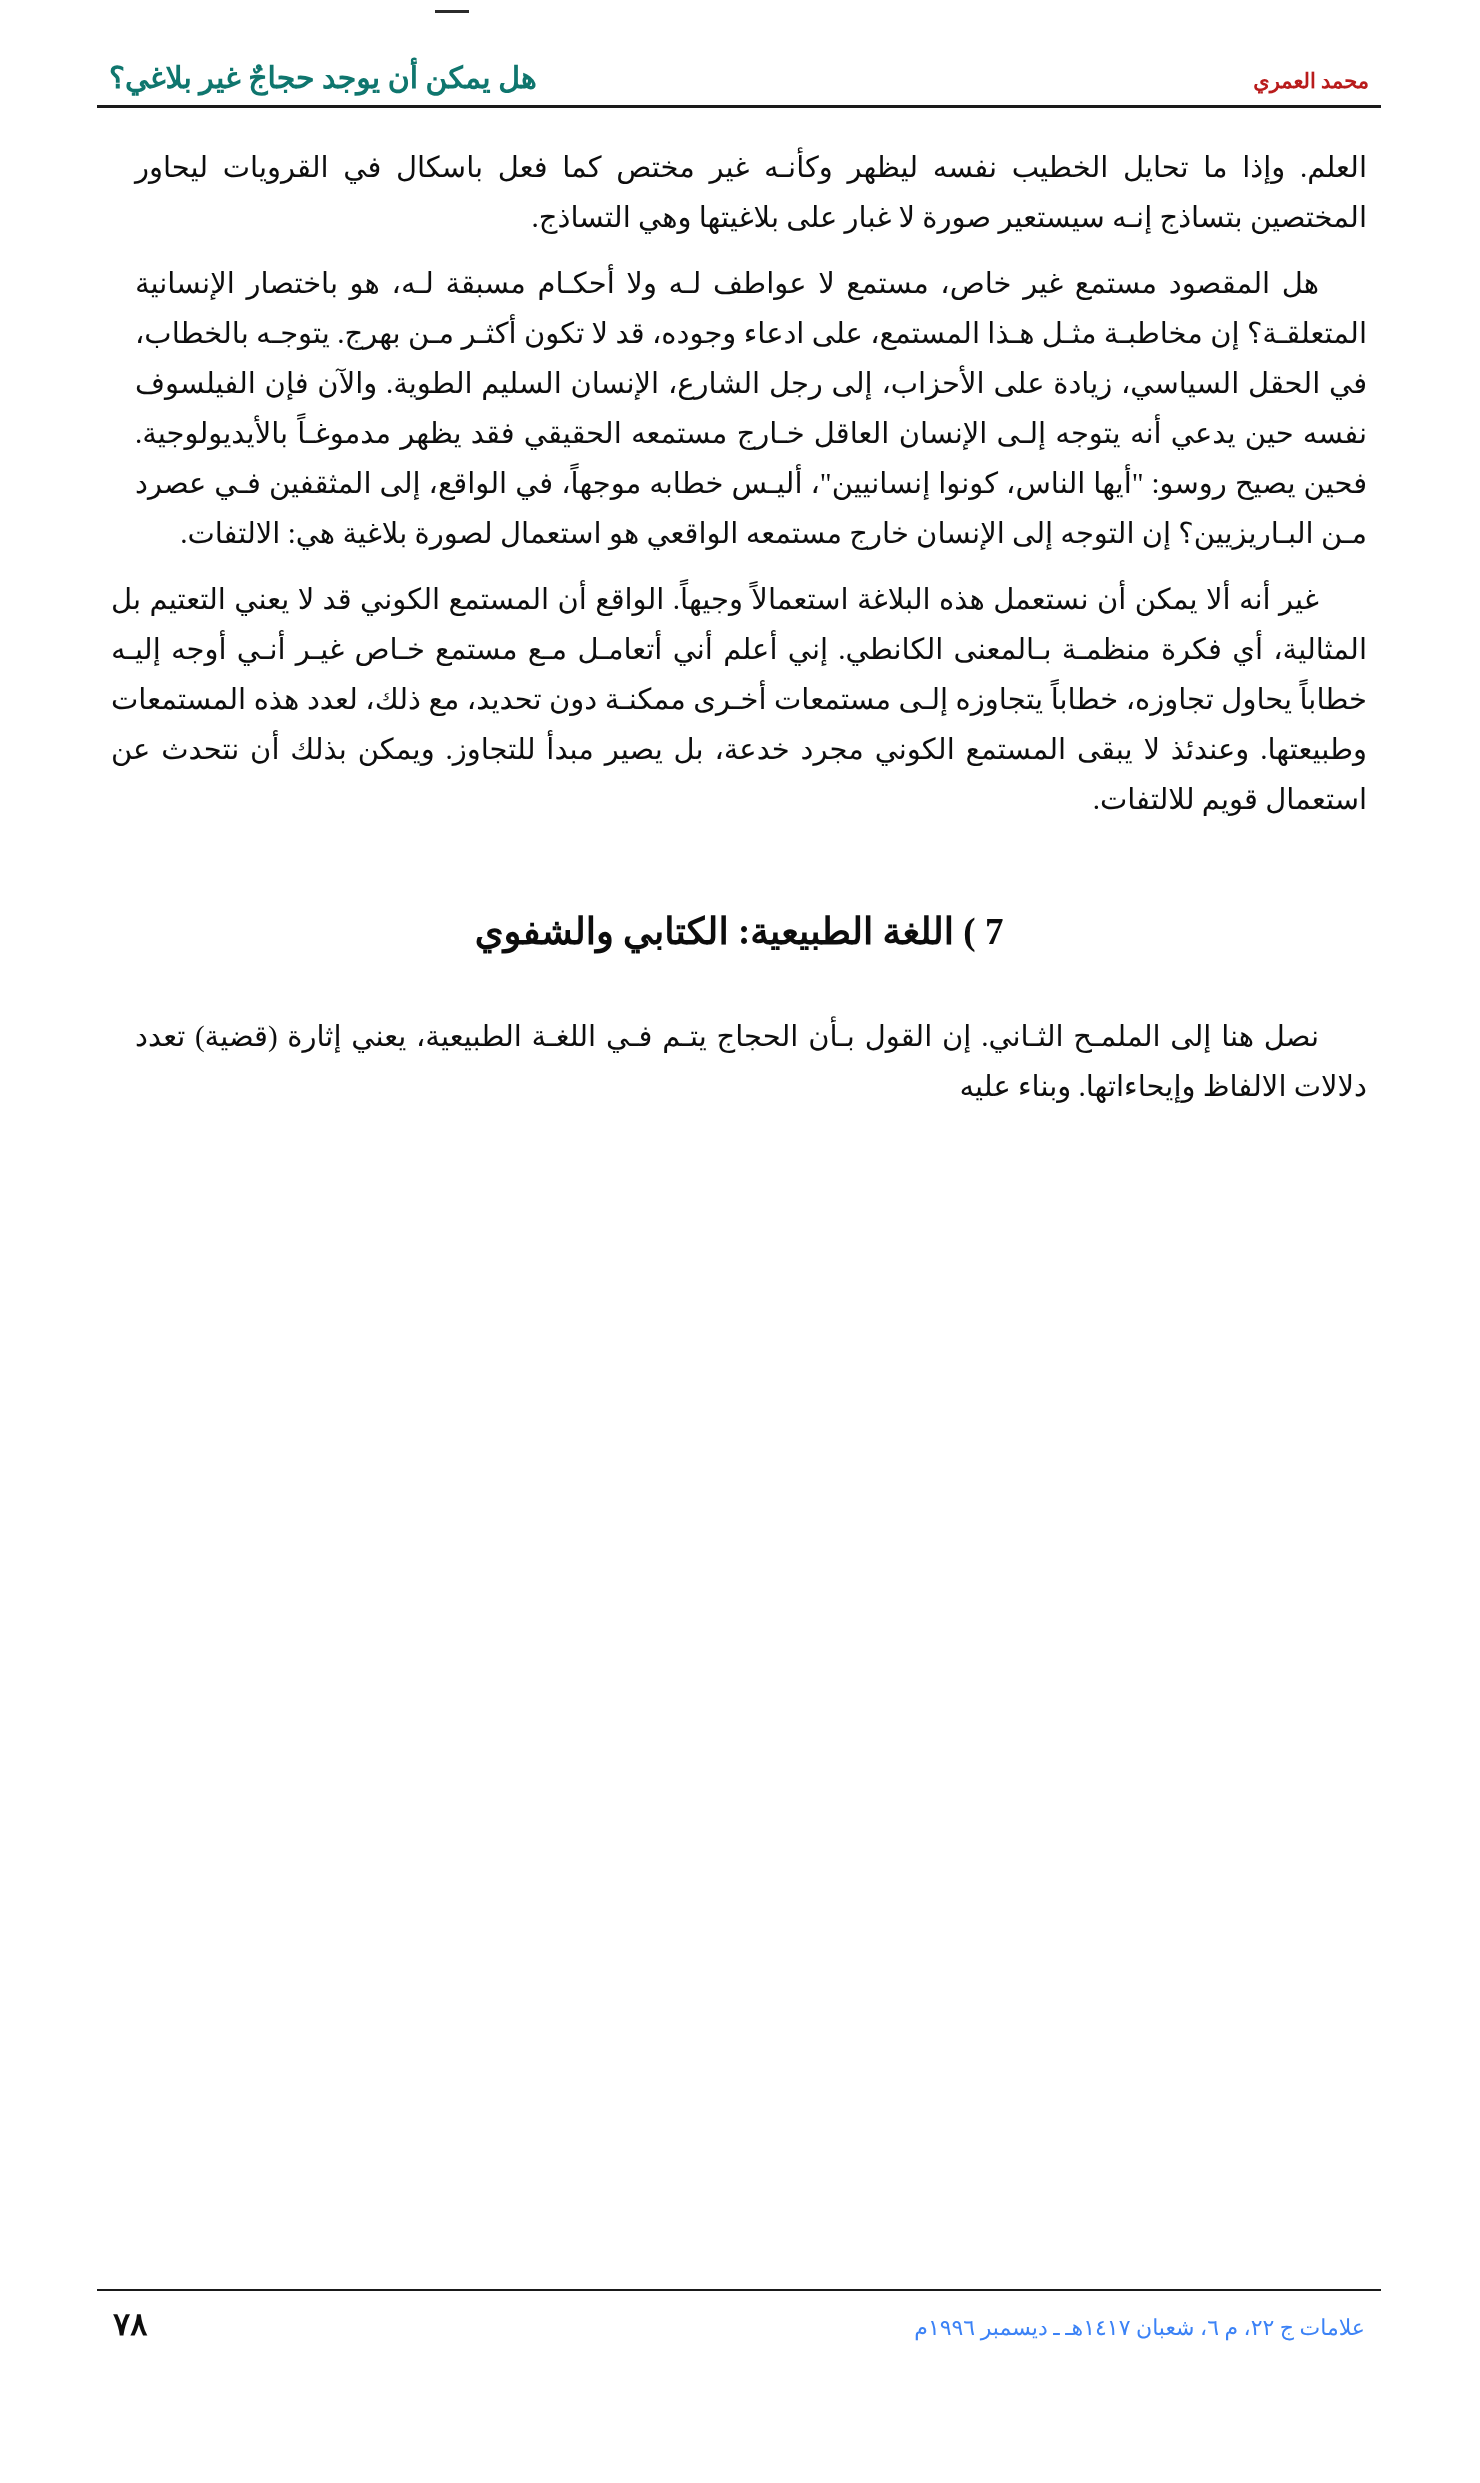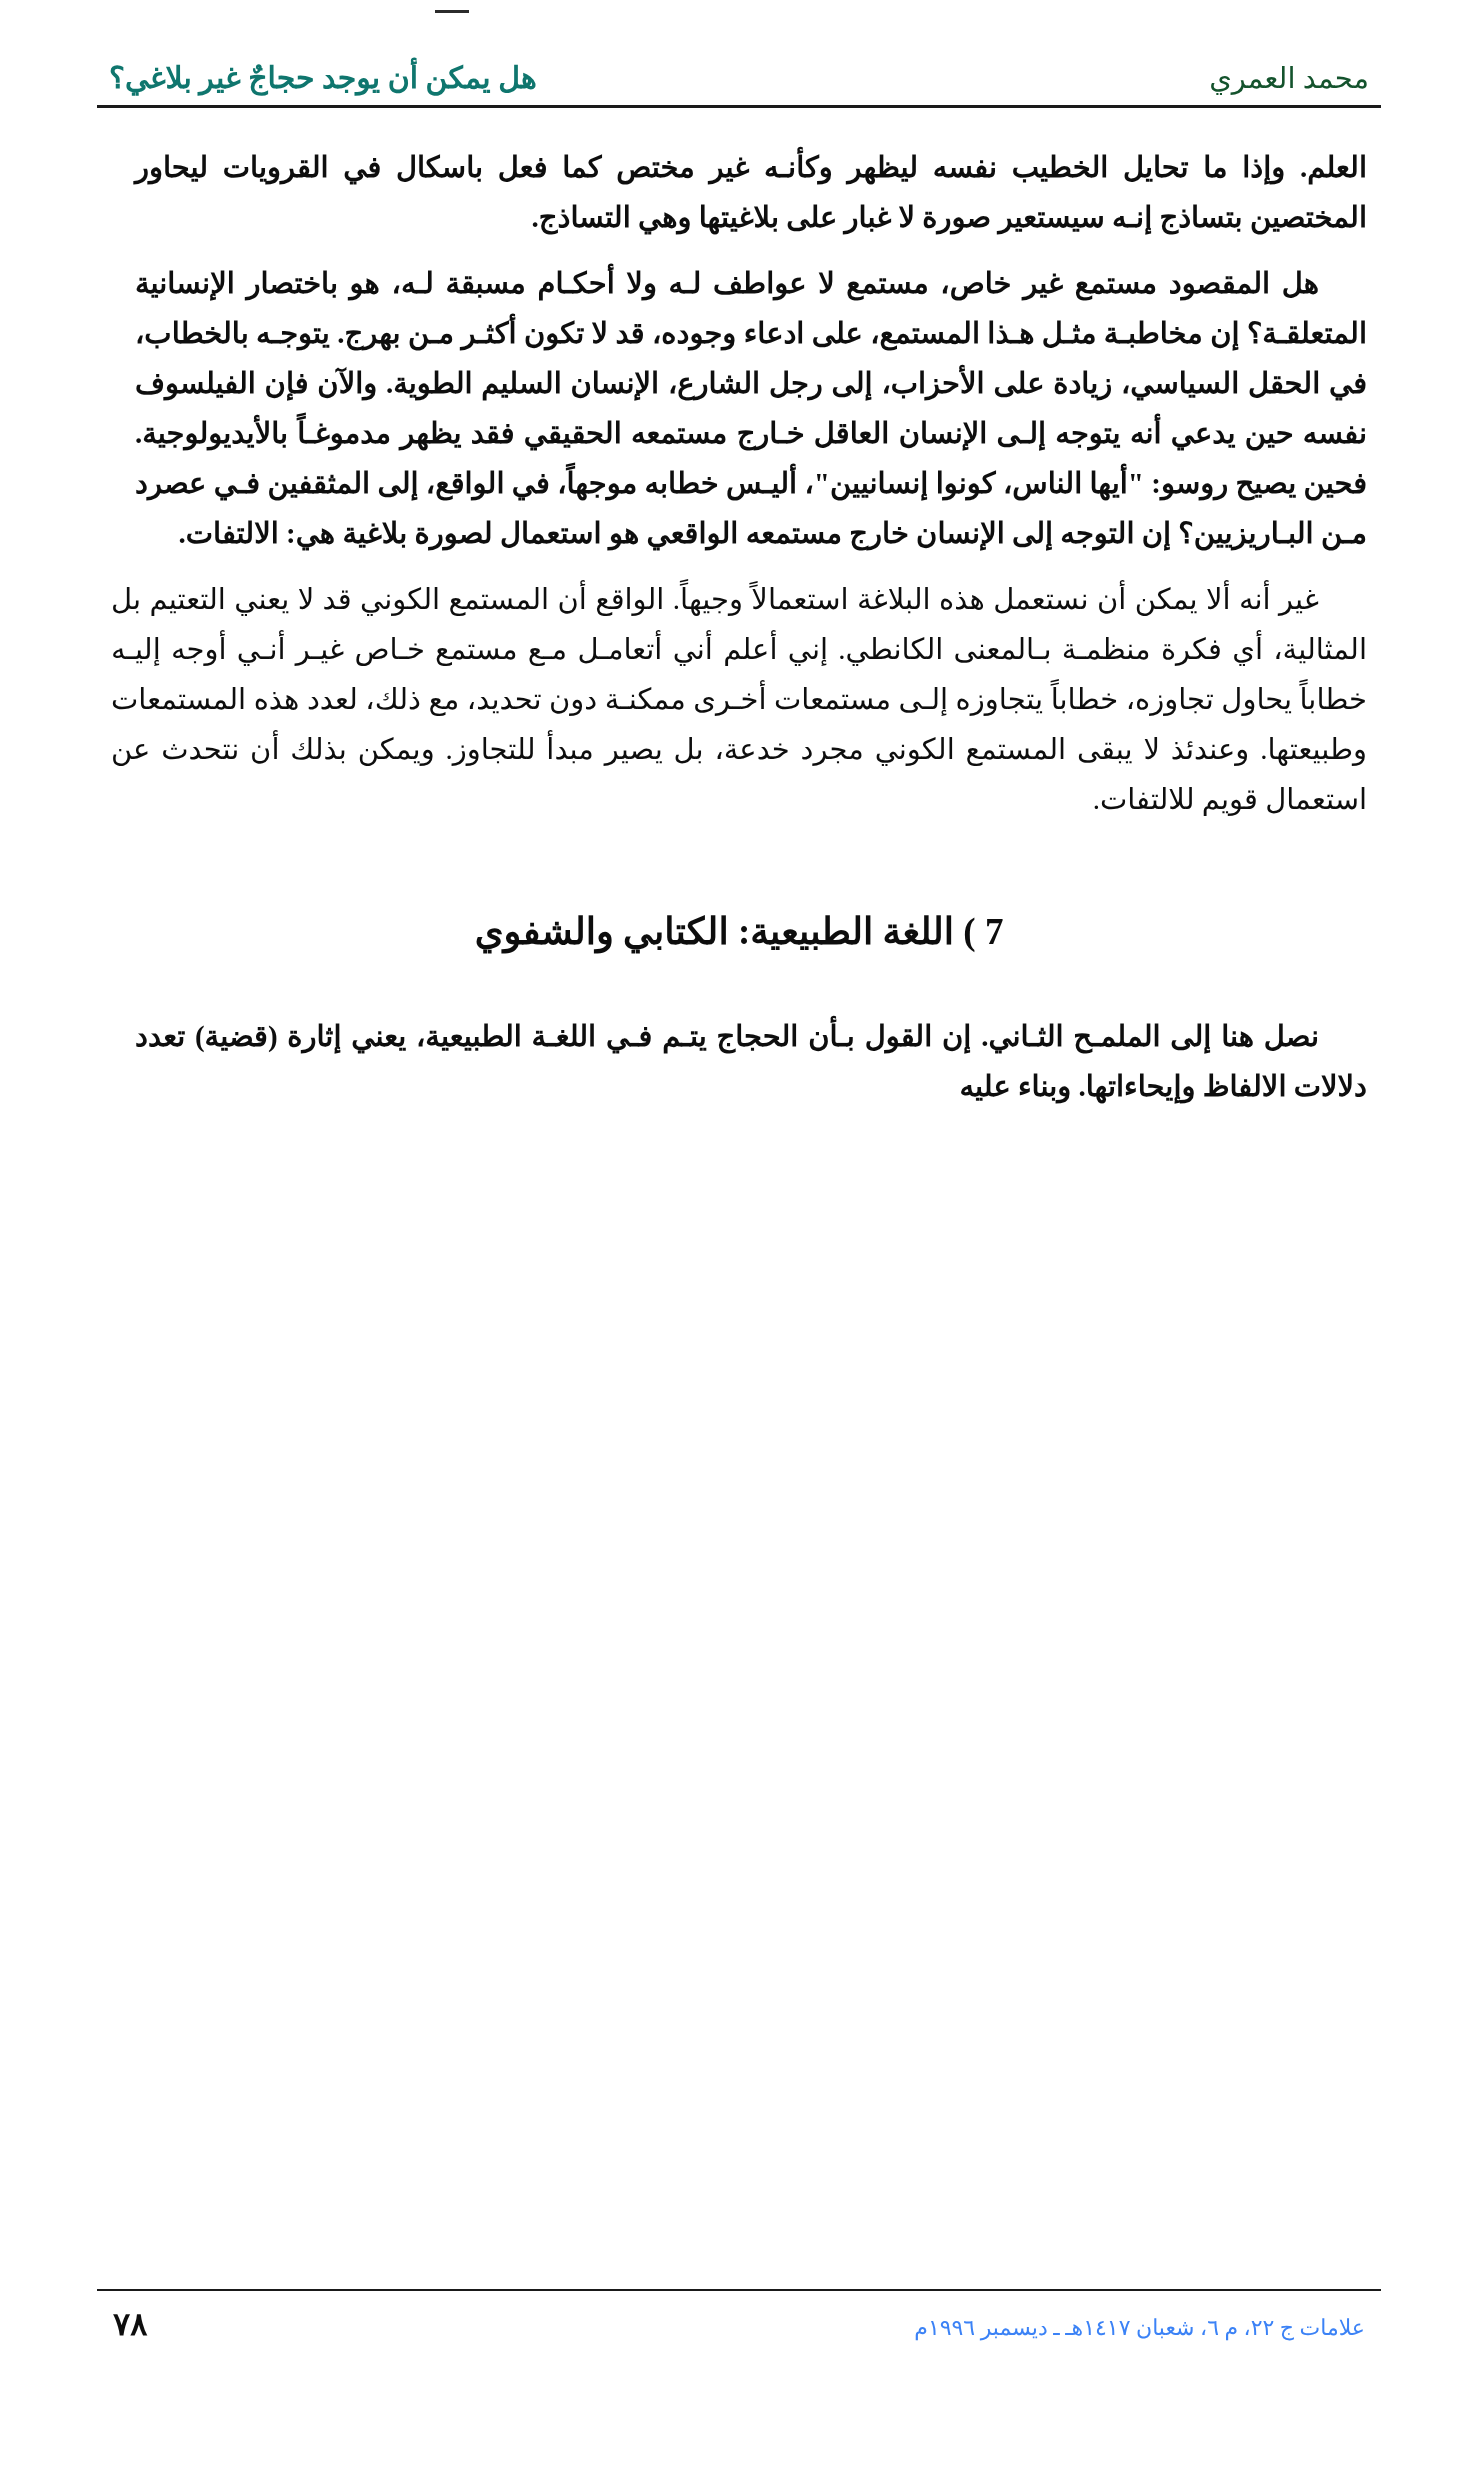--- a/index.html
+++ b/index.html
@@ -42,23 +42,23 @@
     direction: rtl;
     padding: 0 12px 10px 12px;
   }
   .header-title {
     font-size: 30px;
     font-weight: bold;
     letter-spacing: 0px;
     color: #0f766e;
   }
   .header-author {
-    font-size: 29px;
-    font-weight: normal;
-    color: #14532d;
+    font-size: 21px;
+    font-weight: bold;
+    color: #b91c1c;
   }
   .rule {
     height: 3px;
     background: #1a1a1a;
     width: 100%;
   }
   .rule.thin { height: 2px; }
 
   
   .body-block {
@@ -72,21 +72,21 @@
     padding: 0 14px;
   }
   p.para {
     margin: 0 0 0 0;
     text-indent: 0;
   }
   p.indent {
     text-indent: 48px;
   }
   p.bold {
-    font-weight: bold;
+    font-weight: normal;
     margin-left: 24px;
   }
   p.space-above { margin-top: 16px; }
 
   
   .section-heading {
     direction: rtl;
     text-align: center;
     font-size: 37px;
     font-weight: bold;

